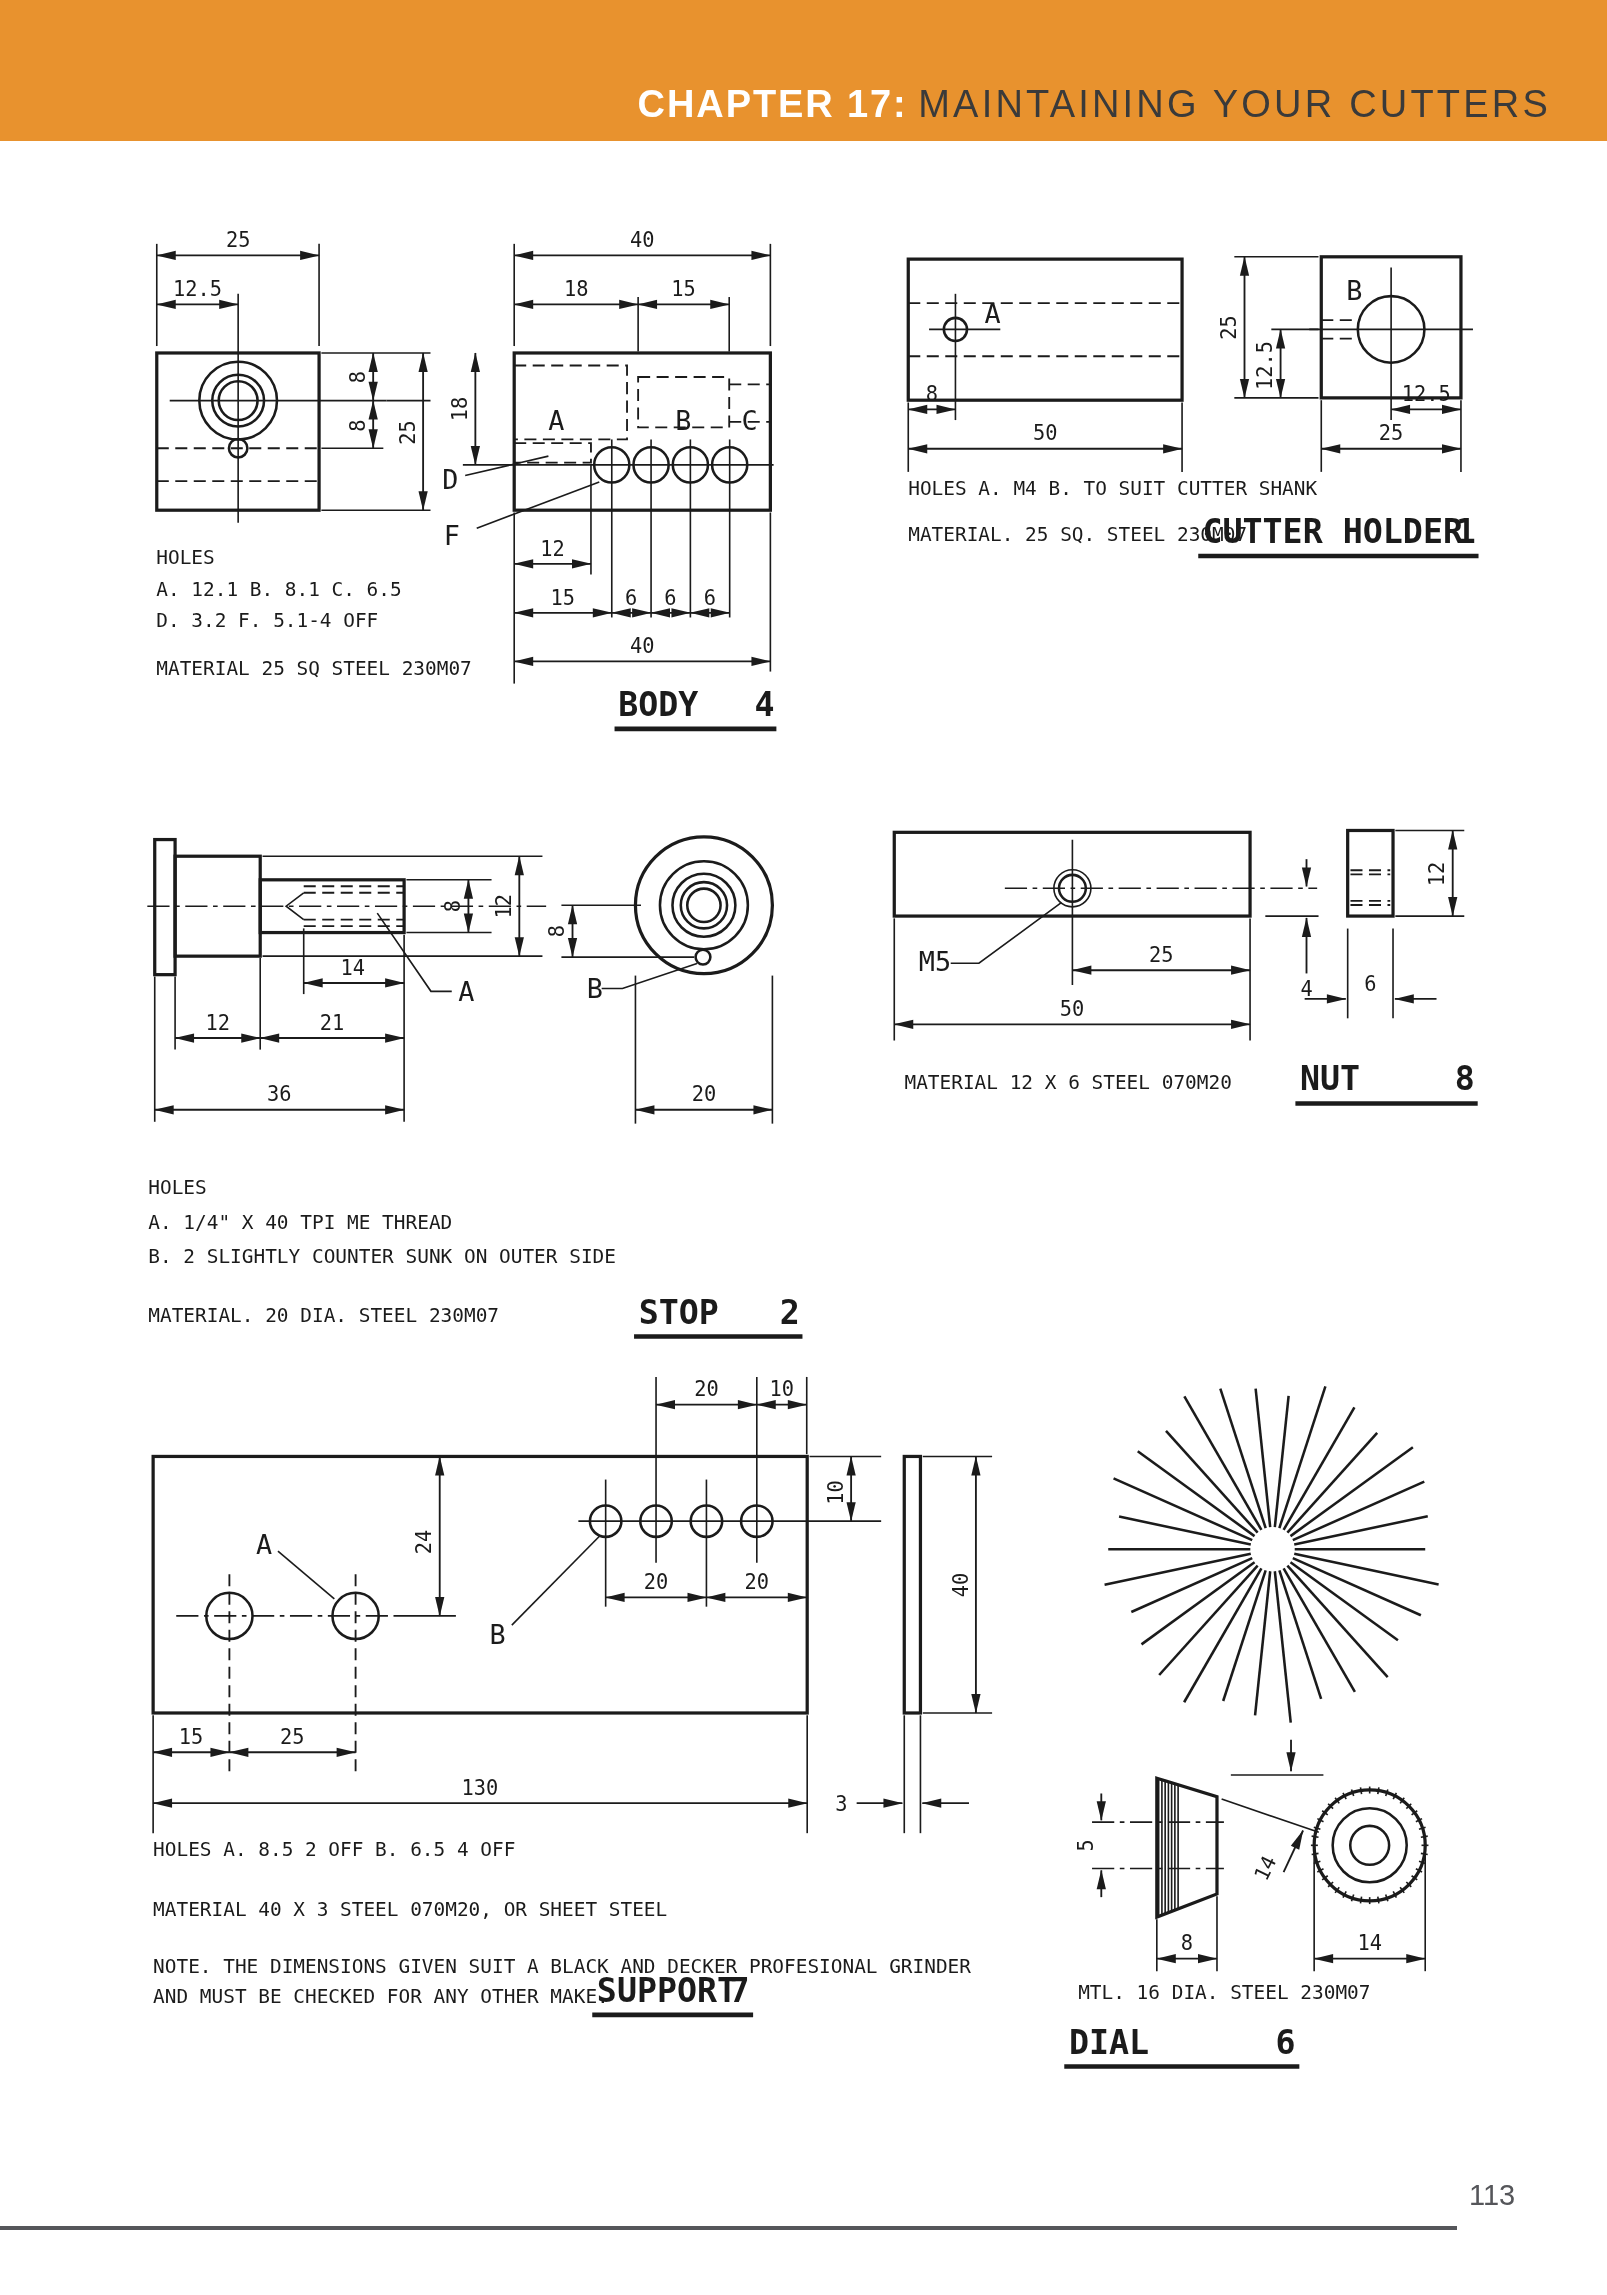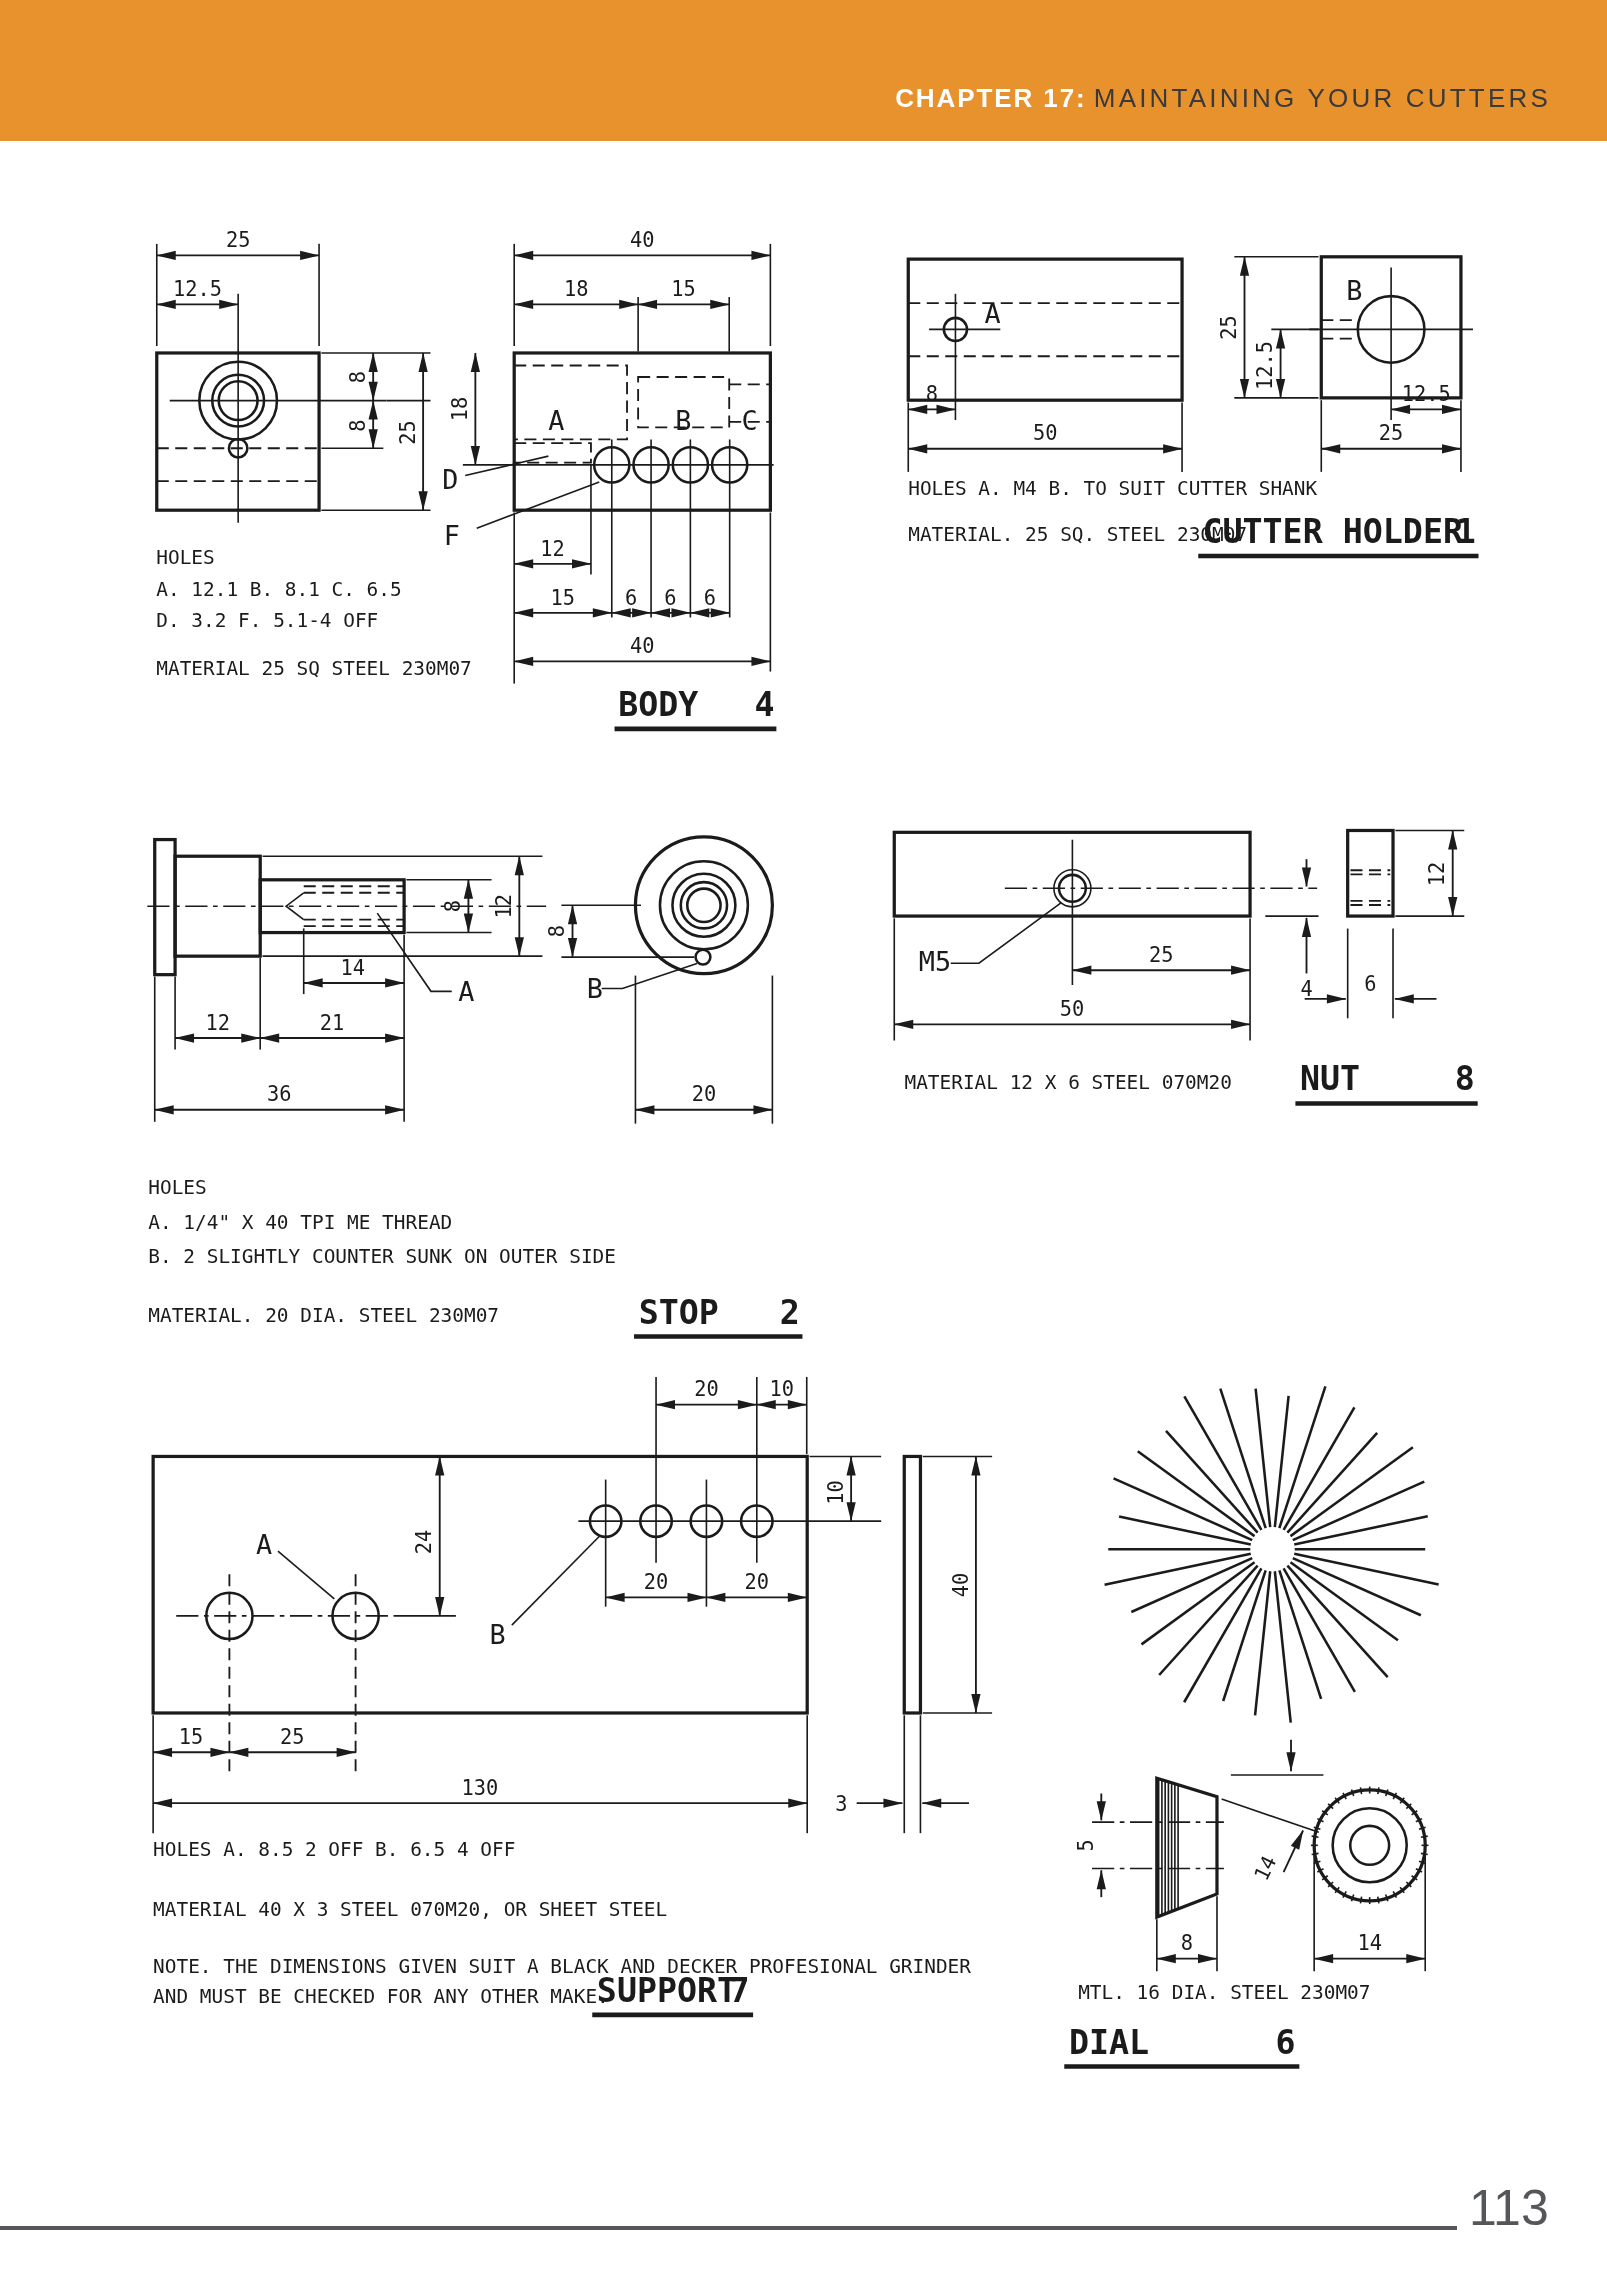--- a/index.html
+++ b/index.html
@@ -1,35 +1,35 @@
 <!DOCTYPE html>
 <html style="font-size:7.4px"><head>
 <meta charset="utf-8">
 <style>
   html,body{margin:0;padding:0;}
   body{width:1607px;height:2295px;position:relative;background:#ffffff;overflow:hidden;}
   .band{position:absolute;left:0;top:0;width:1607px;height:141px;}
-  .hdrtxt{position:absolute;right:56px;top:83px;font-family:"Liberation Sans",sans-serif;font-size:26px;white-space:nowrap;}
+  .hdrtxt{position:absolute;right:56px;top:83px;font-family:"Liberation Sans",sans-serif;font-size:38px;white-space:nowrap;}
   .hd1{color:#ffffff;font-weight:800;letter-spacing:1.9px;}
   .hd2{color:#3a3a3a;font-weight:400;letter-spacing:3.2px;}
   .drw{position:absolute;}
   svg text{font-family:"DejaVu Sans Mono",monospace;fill:#1b1b1b;}
   .o{stroke:#1b1b1b;fill:none;stroke-width:7;}
   .m{stroke:#1b1b1b;fill:none;stroke-width:5.5;}
   .t{stroke:#1b1b1b;fill:none;stroke-width:3.5;}
   .d{stroke:#1b1b1b;fill:none;stroke-width:4;stroke-dasharray:26 14;}
   .cl{stroke:#1b1b1b;fill:none;stroke-width:3.5;stroke-dasharray:48 12 10 12;}
   .dim{stroke:#1b1b1b;fill:none;stroke-width:4;}
   .u{stroke:#1b1b1b;fill:none;stroke-width:10;}
   .dt{font-size:44px;}
   .lb{font-size:58px;}
   .nt{font-size:42px;}
   .ti{font-size:72px;font-weight:bold;}
   .footline{position:absolute;left:0;top:2226px;width:1457px;height:3.7px;background:#55565a;}
-  .pagenum{position:absolute;left:1469px;top:2179px;font-family:"Liberation Sans",sans-serif;font-size:50px;color:#55565a;}
+  .pagenum{position:absolute;left:1469px;top:2179px;font-family:"Liberation Sans",sans-serif;font-size:29px;color:#55565a;}
 </style>
 </head>
 <body>
 
 <div class="band" id="band" style="background: rgb(232, 146, 46);"></div>
 <div class="hdrtxt">
   <span class="hd1">CHAPTER 17:</span>
   <span class="hd2">MAINTAINING YOUR CUTTERS</span>
 </div>
 

